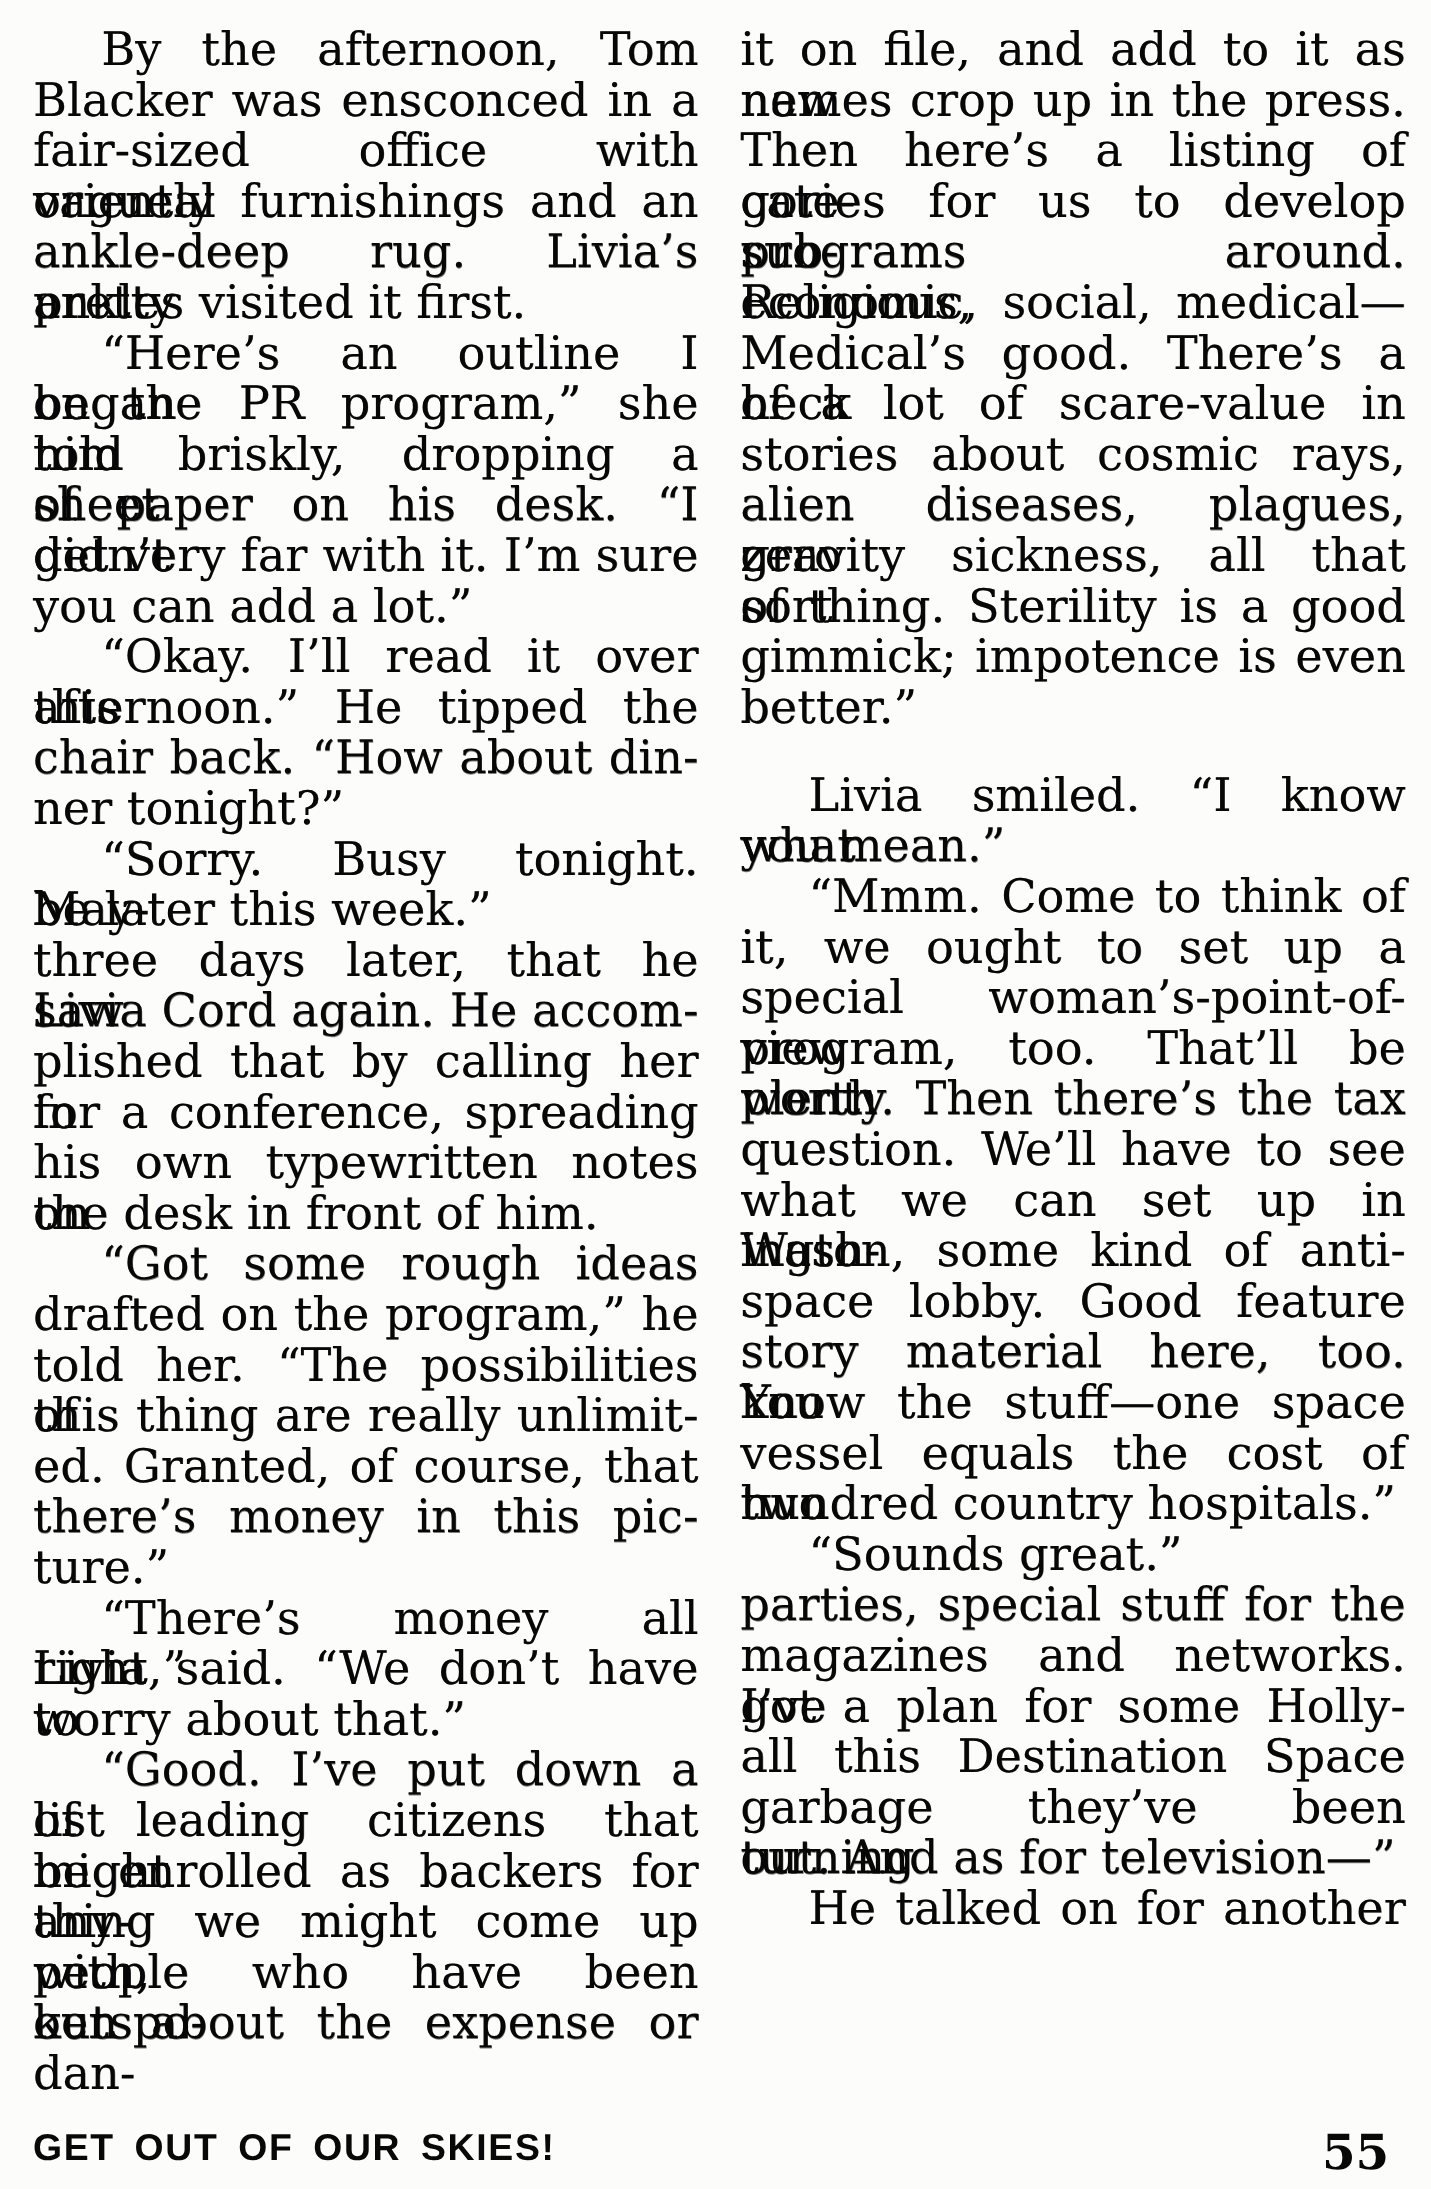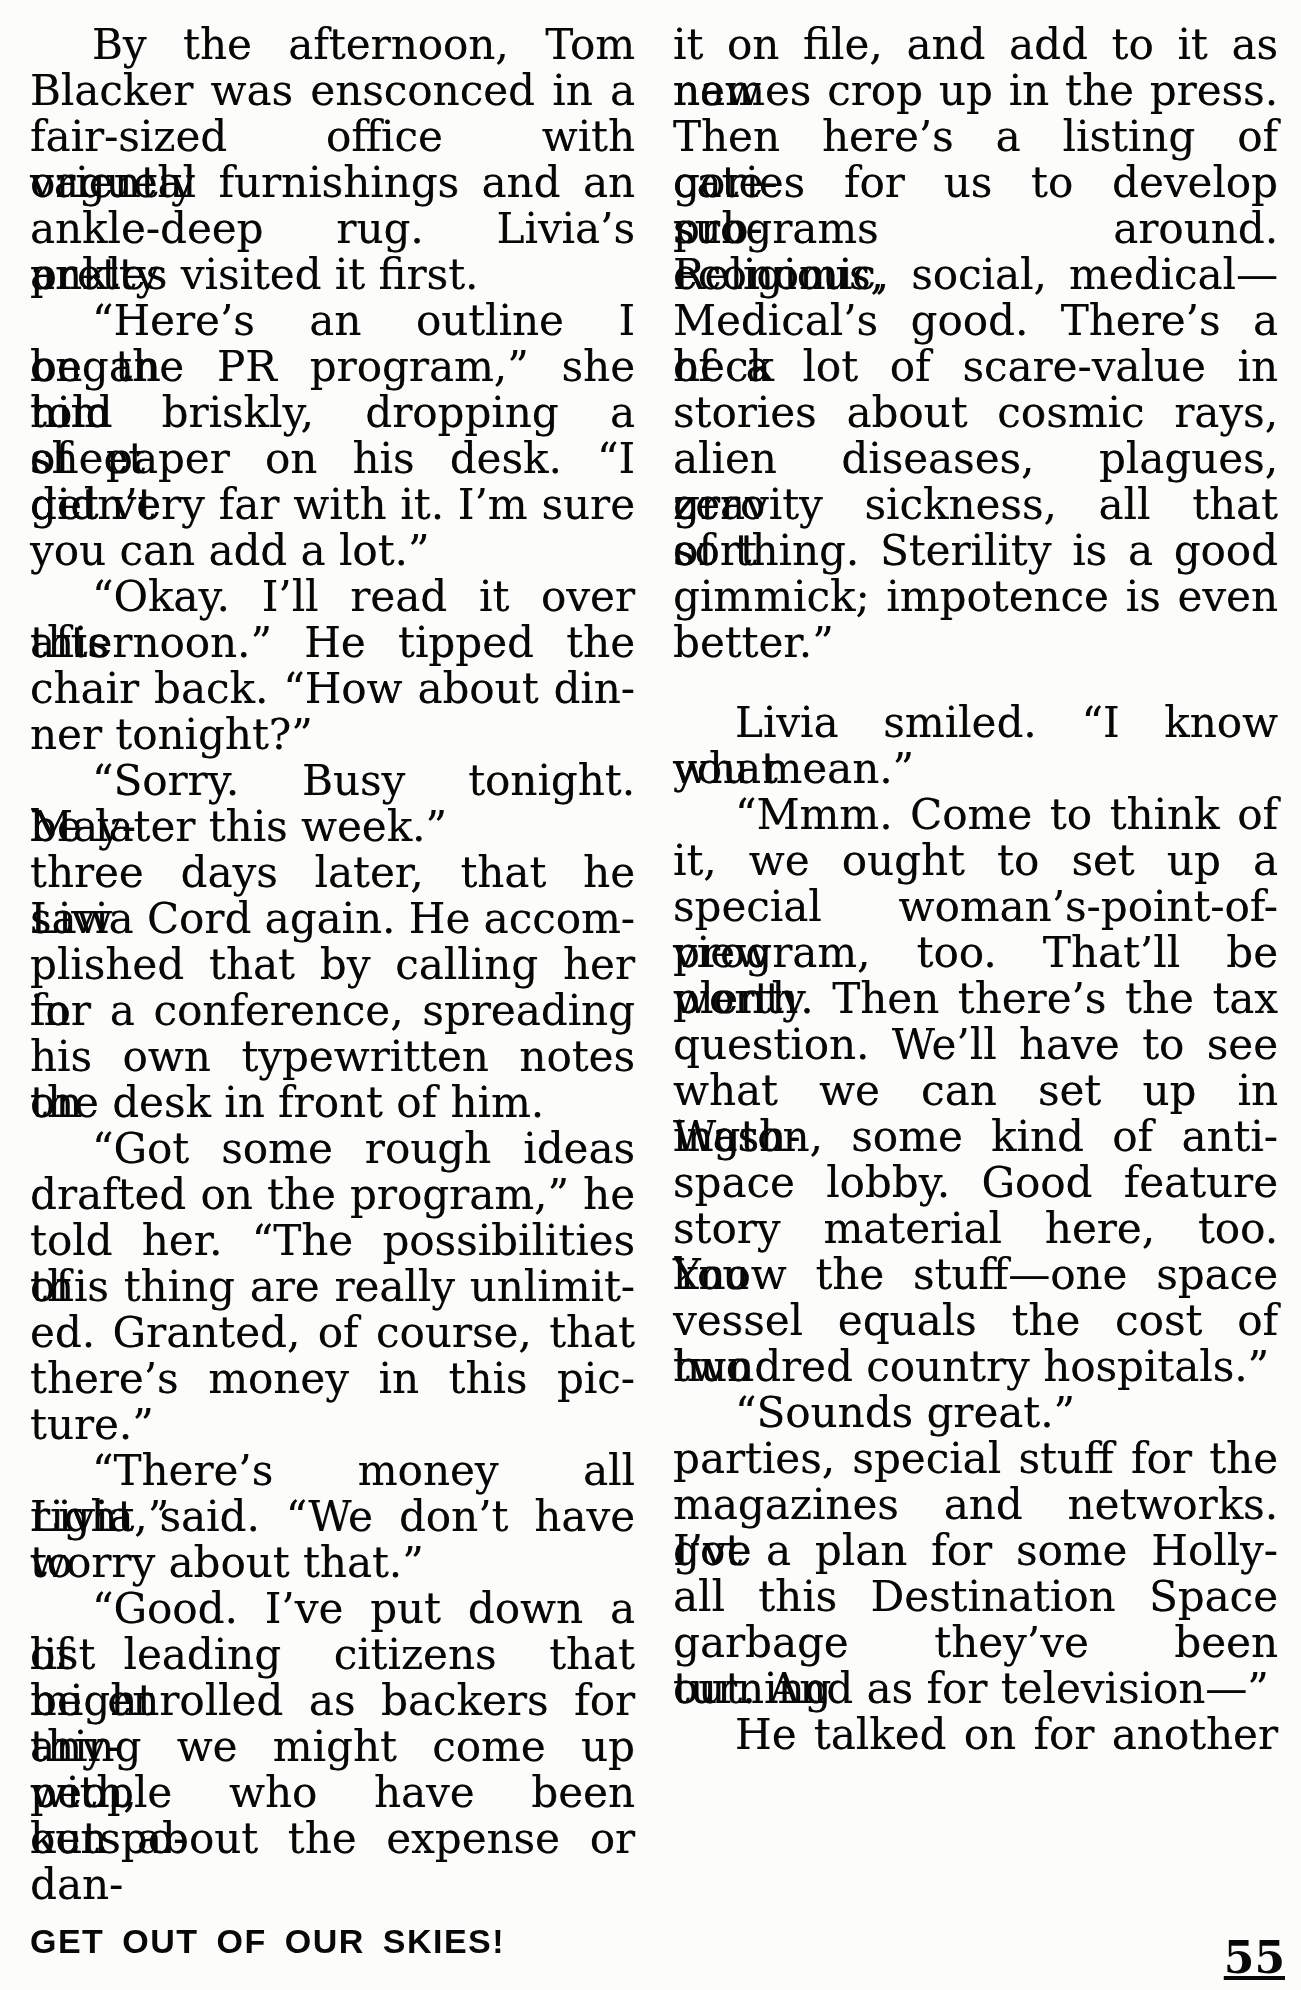--- a/index.html
+++ b/index.html
@@ -32,42 +32,41 @@
     text-align: justify;
     text-align-last: justify;
     overflow: visible;
   }
   .line.para-end { text-align-last: left; }
   .line.indent { text-indent: 62px; }
   .line.section-gap { margin-top: 34px; }
   .footer {
     position: absolute;
     left: 30px;
-    right: 16px;
+    right: 38px;
     top: 1922px;
     display: flex;
     justify-content: space-between;
-    align-items: flex-start;
+    align-items: flex-end;
   }
   .running-title {
     font-family: "Liberation Sans", sans-serif;
     font-weight: 700;
     font-size: 34px;
     letter-spacing: 1.5px;
     word-spacing: 7px;
     color: #080808;
   }
   .page-number {
     font-family: "DejaVu Serif", serif;
     font-weight: 700;
     font-size: 44px;
     position: relative;
     top: 10px;
     color: #080808;
-    text-decoration: underline;
   }
 </style>
 </head>
 <body>
 
 <div class="page">
   <div class="columns">
     <div class="col">
         <div class="line indent">By the afternoon, Tom</div>
         <div class="line">Blacker was ensconced in a</div>

